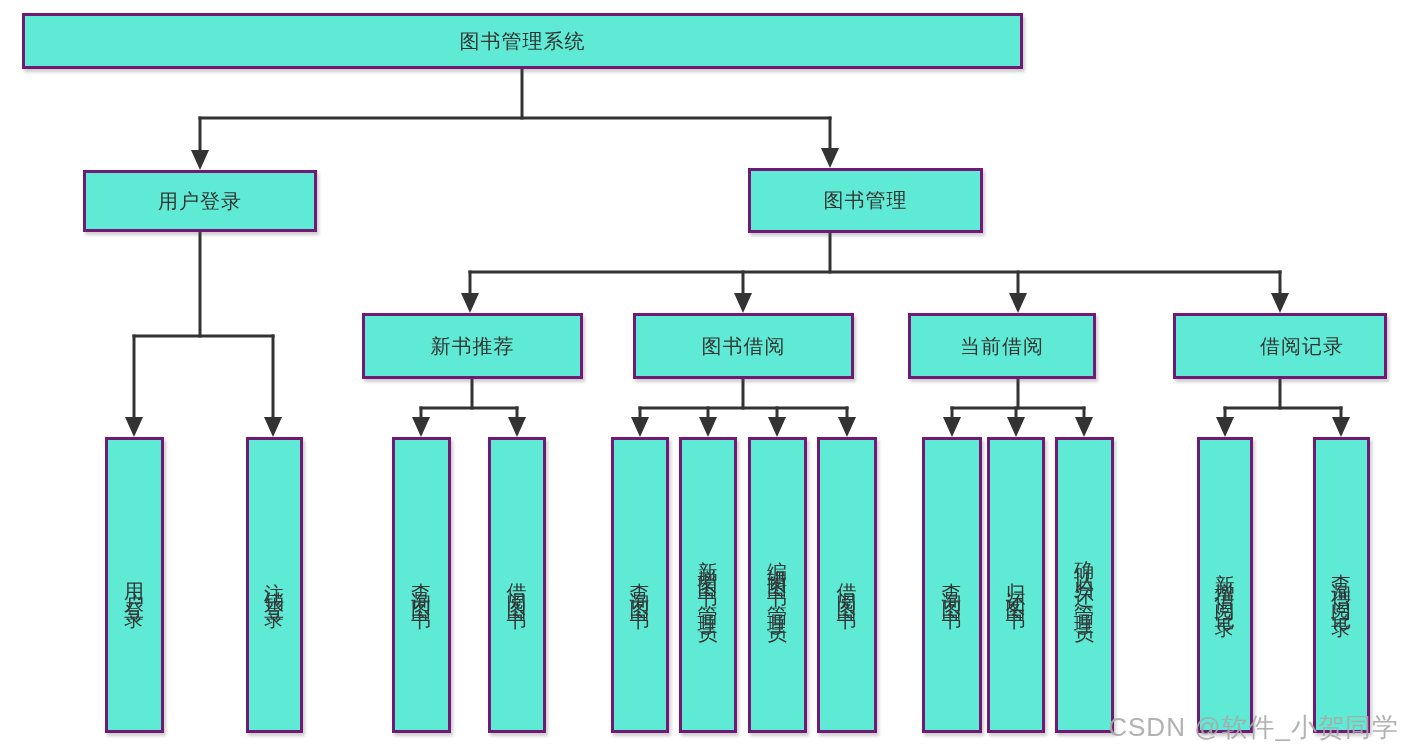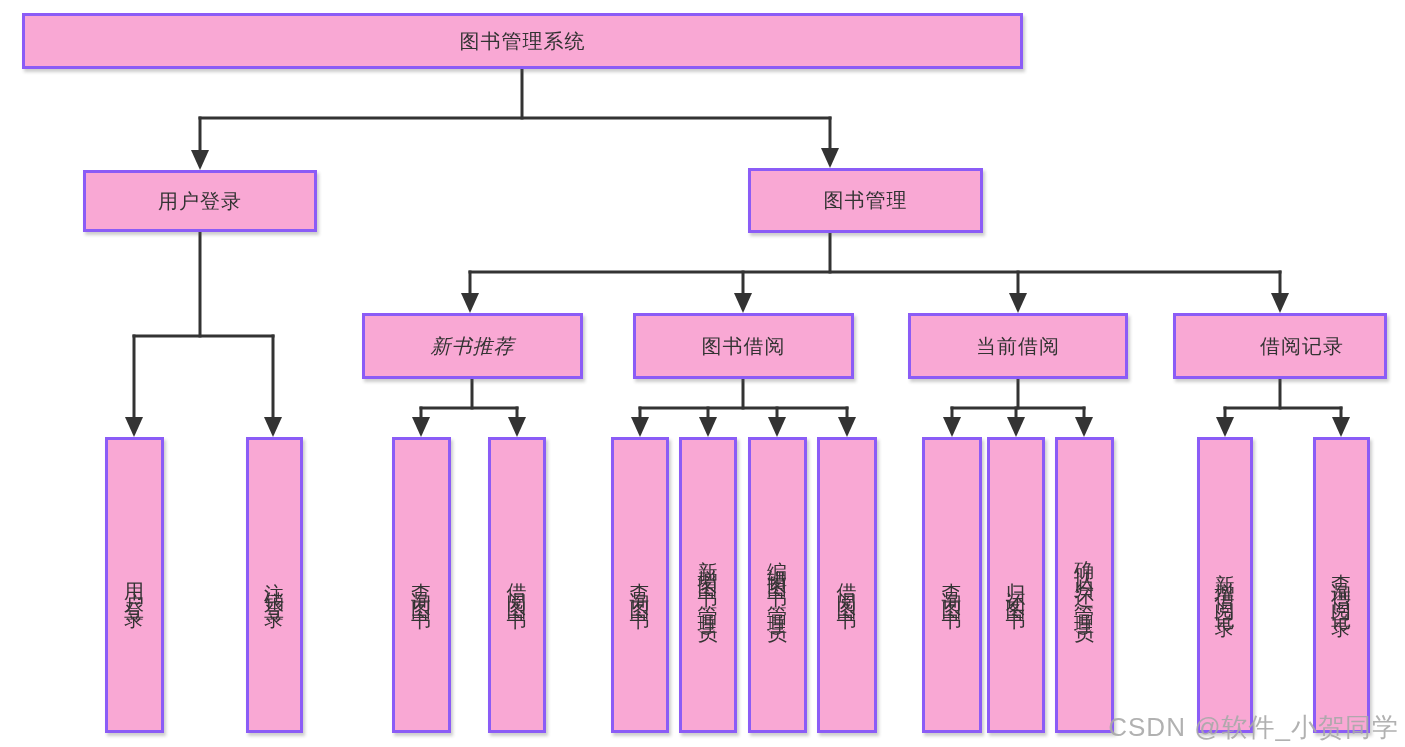--- a/index.html
+++ b/index.html
@@ -2,22 +2,22 @@
 <html><head>
 <meta charset="utf-8">
 <style>
   html,body{margin:0;padding:0;background:#ffffff;}
   .stage{
     position:relative;width:1405px;height:747px;background:#ffffff;overflow:hidden;
     font-family:"Liberation Sans","DejaVu Sans",sans-serif;color:#333333;
   }
   svg.connectors{position:absolute;left:0;top:0;z-index:1;}
   .box{
-    position:absolute;box-sizing:border-box;background:#f9a8d4;
-    border:3px solid #8b5cf6;z-index:2;
+    position:absolute;box-sizing:border-box;background:#5eead4;
+    border:3px solid #701a75;z-index:2;
     display:flex;align-items:center;justify-content:center;
     box-shadow:2px 3px 3px rgba(90,90,90,0.30);
   }
   .hlabel{font-size:20px;letter-spacing:1px;white-space:nowrap;}
   .vbox .vlabel{
     writing-mode:vertical-rl;text-orientation:upright;
     font-size:20px;letter-spacing:9px;line-height:1;white-space:nowrap;
   }
   .watermark{
     position:absolute;right:6px;bottom:2px;z-index:3;
@@ -99,27 +99,27 @@
     <span class="hlabel">图书管理系统</span>
   </div>
 
   <div class="box" style="left:83px;top:170px;width:234px;height:62px;">
     <span class="hlabel">用户登录</span>
   </div>
   <div class="box" style="left:712px;top:168px;width:235px;height:65px;margin-left:36px;">
     <span class="hlabel">图书管理</span>
   </div>
 
-  <div class="box" style="left:362px;top:313px;width:221px;height:66px;font-style:italic;">
+  <div class="box" style="left:362px;top:313px;width:221px;height:66px;">
     <span class="hlabel">新书推荐</span>
   </div>
   <div class="box" style="left:633px;top:313px;width:221px;height:66px;">
     <span class="hlabel">图书借阅</span>
   </div>
-  <div class="box" style="left:908px;top:313px;width:220px;height:66px;">
+  <div class="box" style="left:908px;top:313px;width:188px;height:66px;">
     <span class="hlabel">当前借阅</span>
   </div>
   <div class="box" style="left:1173px;top:313px;width:214px;height:66px;padding-left:44px;">
     <span class="hlabel">借阅记录</span>
   </div>
 
   <div class="box vbox" style="left:105px;top:437px;width:59px;height:296px;">
     <span class="vlabel">用户登录</span>
   </div>
   <div class="box vbox" style="left:246px;top:437px;width:57px;height:296px;">

